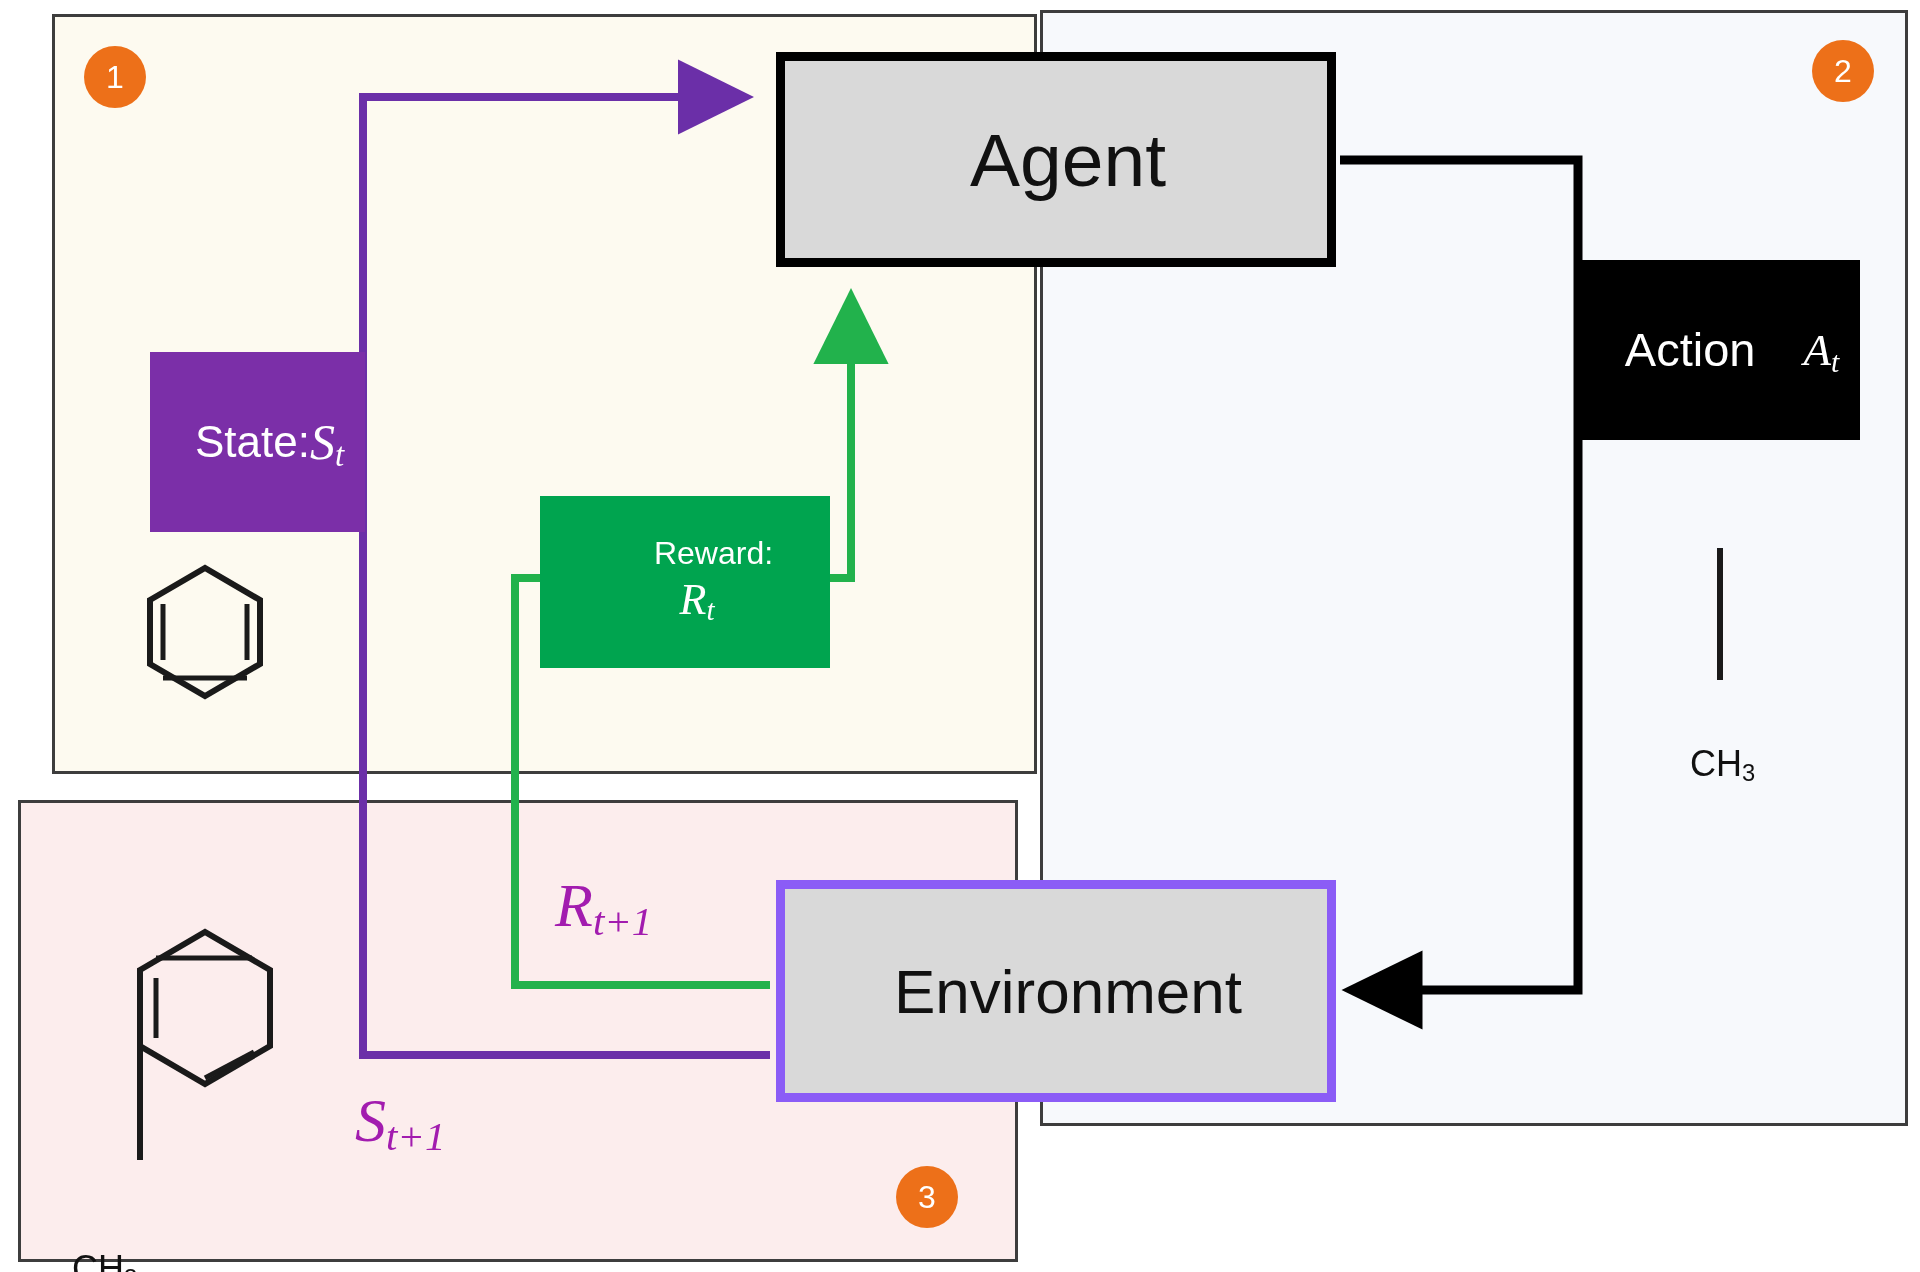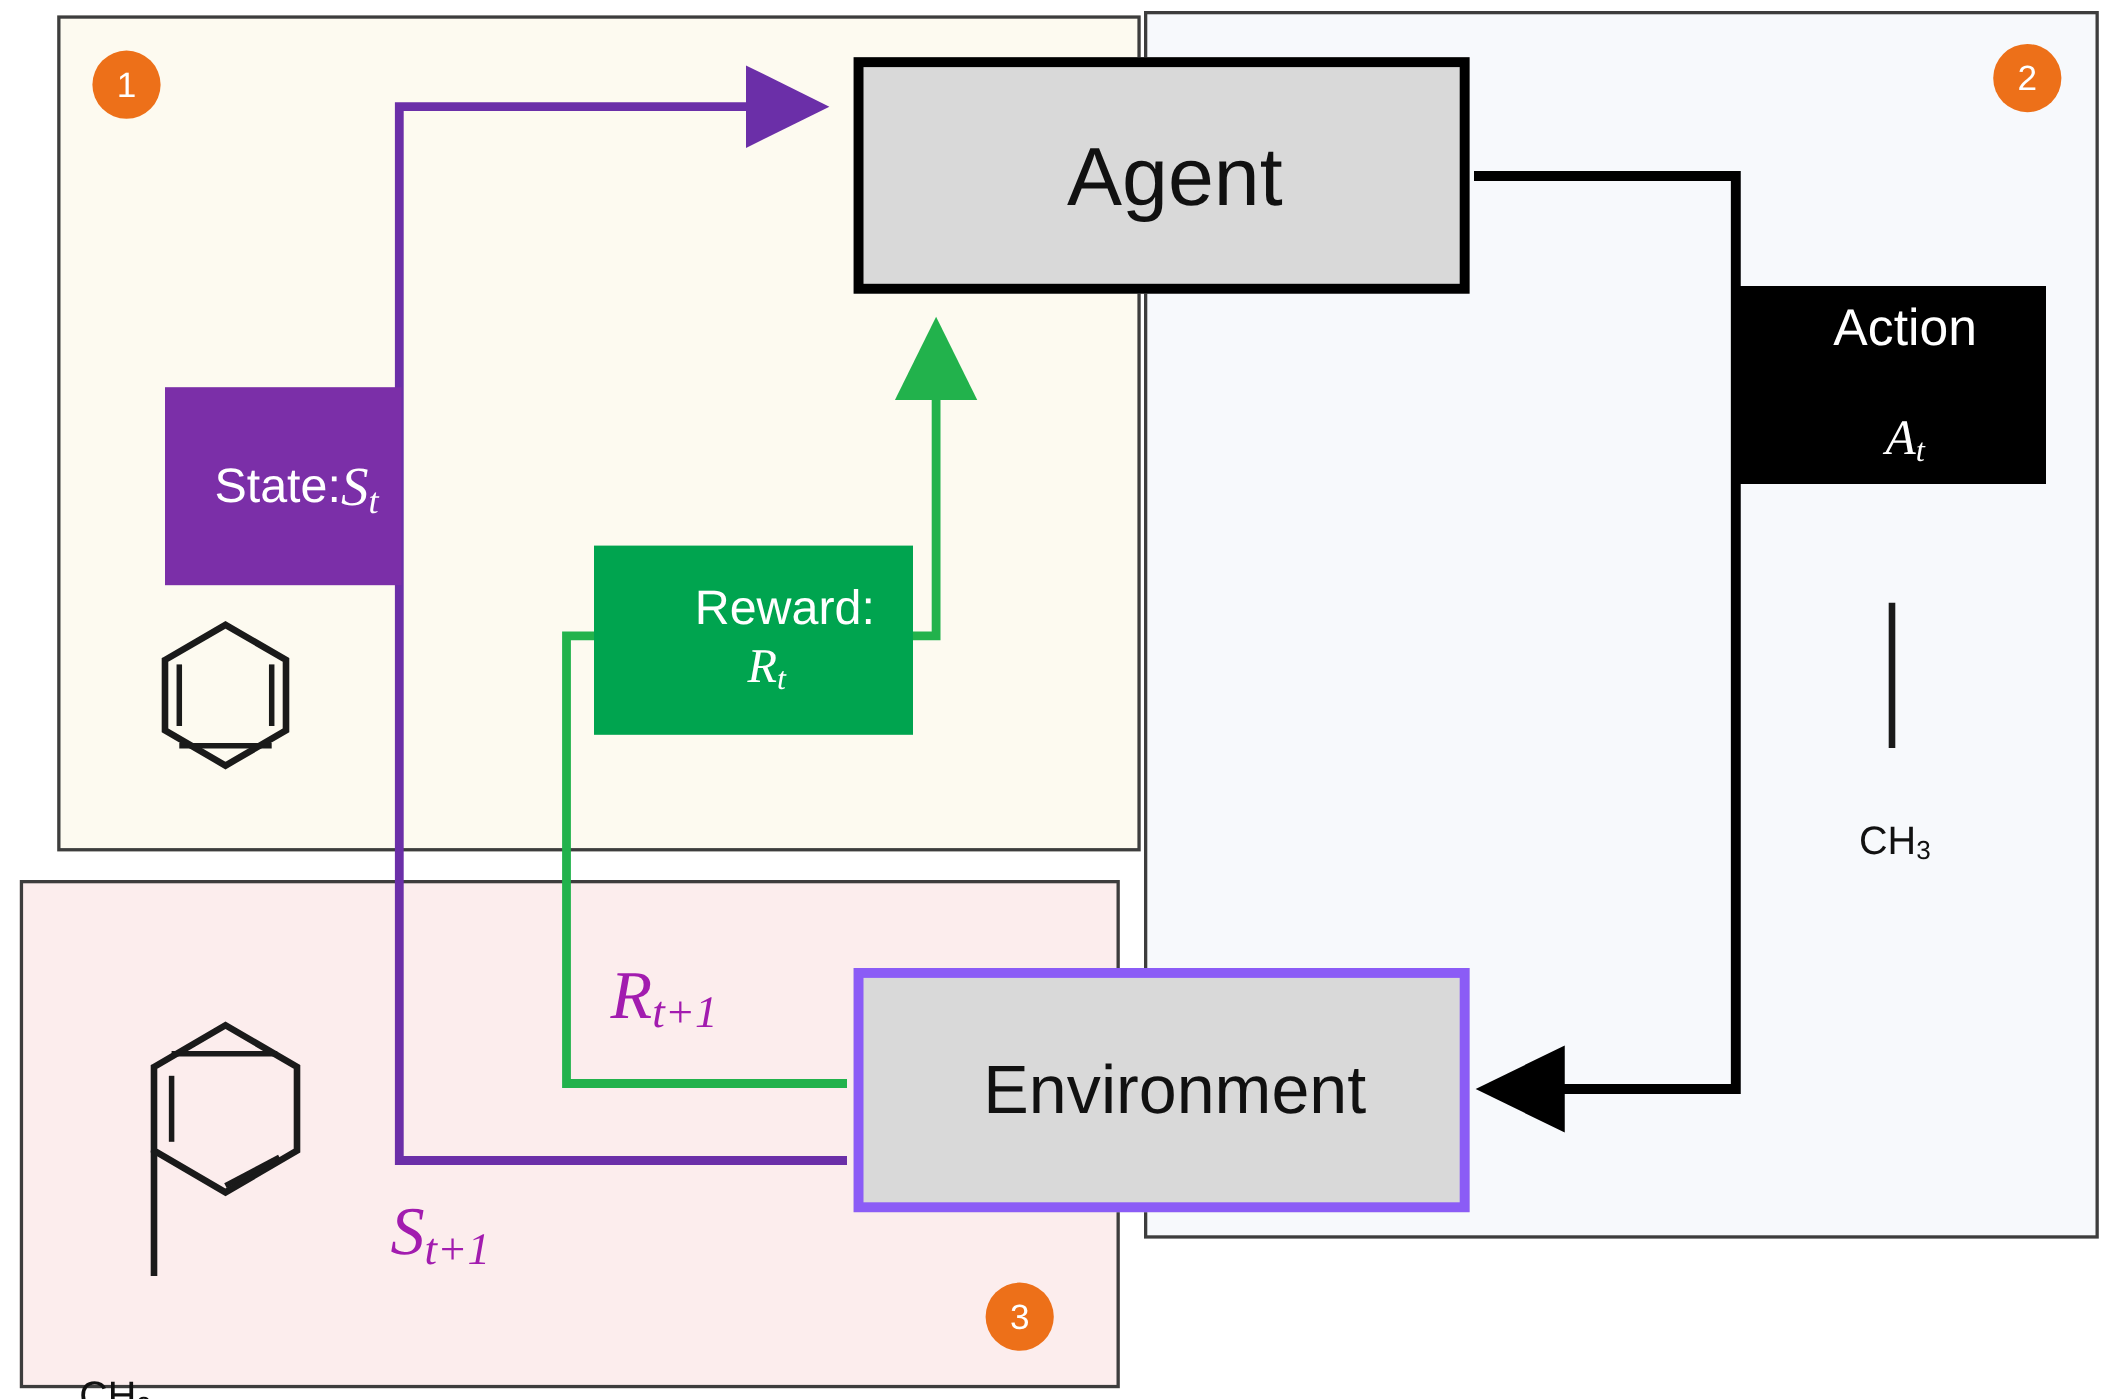--- a/index.html
+++ b/index.html
@@ -22,32 +22,32 @@
   #badge-3{left:896px;top:1166px;}
   .node{position:absolute;box-sizing:border-box;display:flex;
       align-items:center;justify-content:center;padding-left:24px;}
   #node-agent{left:776px;top:52px;width:560px;height:215px;
       background:#D9D9D9;border:9px solid #000000;}
   #node-agent .lbl{font-size:75px;color:#111;letter-spacing:0px;}
   #node-env{left:776px;top:880px;width:560px;height:222px;
       background:#D9D9D9;border:9px solid #8b5cf6;}
   #node-env .lbl{font-size:62px;color:#111;}
   #node-action{left:1580px;top:260px;width:280px;height:180px;
-      background:#000000;flex-direction:column;gap:48px;}
+      background:#000000;flex-direction:row;gap:48px;}
   #node-action .lbl{font-size:47px;color:#ffffff;line-height:1.05;}
   #node-action .sym{font-size:45px;color:#ffffff;
       font-family:"Liberation Serif", serif;font-style:italic;margin-top:2px;}
   #chip-state{left:150px;top:352px;width:215px;height:180px;
       background:#7B2FA8;flex-direction:row;}
   #chip-state .lbl{font-size:44px;color:#ffffff;line-height:1.05;}
   #chip-state .sym{font-size:50px;color:#ffffff;
       font-family:"Liberation Serif", serif;font-style:italic;margin-top:4px;}
   #chip-reward{left:540px;top:496px;width:290px;height:172px;
       background:#00A44F;flex-direction:column;}
-  #chip-reward .lbl{font-size:44px;color:#ffffff;line-height:1.05;margin-left:33px;}
+  #chip-reward .lbl{font-size:32px;color:#ffffff;line-height:1.05;margin-left:33px;}
   #chip-reward .sym{font-size:44px;color:#ffffff;
       font-family:"Liberation Serif", serif;font-style:italic;margin-top:4px;}
   .mathlabel{position:absolute;font-family:"Liberation Serif", serif;
       font-style:italic;color:#a21caf;}
   #lbl-rt1{left:555px;top:870px;font-size:62px;}
   #lbl-st1{left:355px;top:1085px;font-size:62px;}
   .chem-text{position:absolute;font-family:"Liberation Sans", sans-serif;
       color:#111;font-size:36px;margin-top:48px;}
   #ch3-right{left:1690px;top:695px;}
   #ch3-left{left:72px;top:1200px;}

